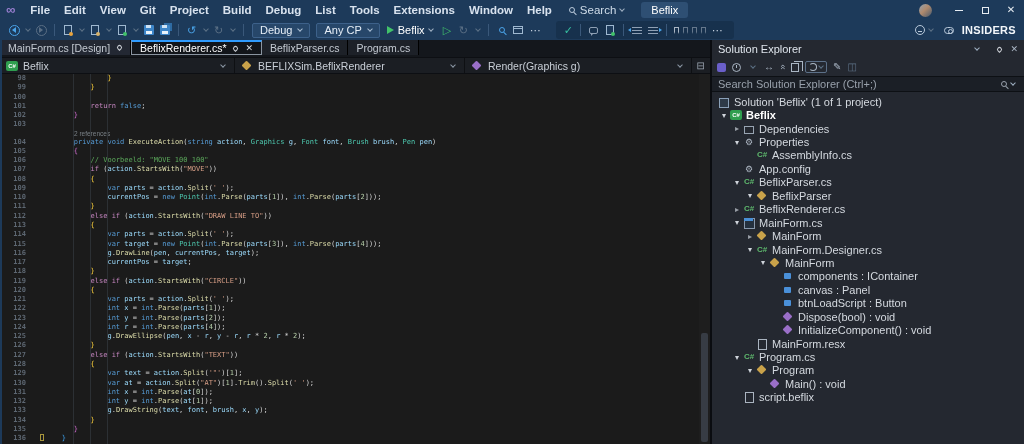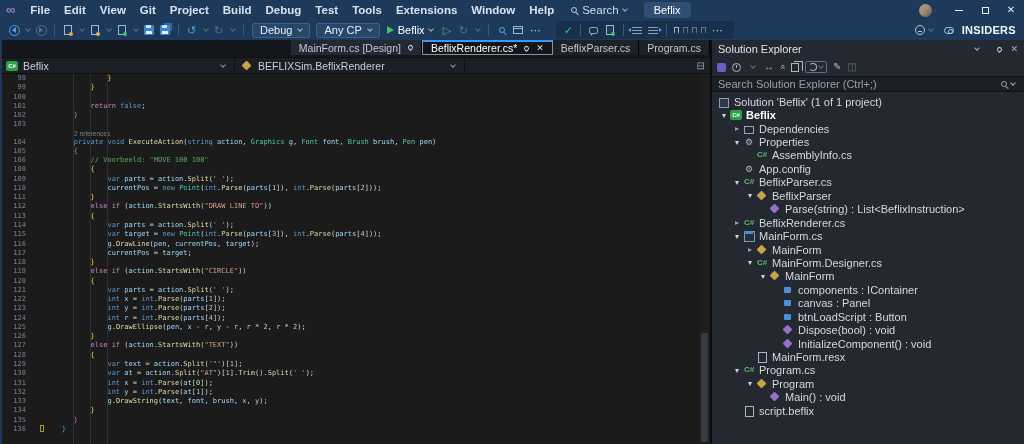--- a/index.html
+++ b/index.html
@@ -72,21 +72,21 @@
   .bm.b1{border-color:#aab6c4;border-bottom-color:transparent;}
   .tright{margin-left:auto;display:flex;align-items:center;padding-right:8px;}
   .fb-icon{width:10px;height:10px;border:1px solid #b9c9da;border-radius:50%;position:relative;display:inline-block;}
   .fb-icon::after{content:'';position:absolute;left:2px;right:2px;bottom:2px;height:1px;background:#b9c9da;}
   .ls-icon{width:10px;height:7px;border:1px solid #b9c9da;border-radius:4px;position:relative;display:inline-block;margin:0 8px;}
   .ls-icon::after{content:'';position:absolute;left:3px;top:1px;width:3px;height:3px;border:1px solid #b9c9da;border-radius:50%;}
   .insiders{color:#f2f6fa;font-size:11px;font-weight:bold;letter-spacing:0.3px;}
 
   
   .editor-col{position:absolute;left:0;top:40px;width:710px;height:404px;background:#1b1b1b;}
-  .tabs-row{position:absolute;left:0;top:0;width:710px;height:17px;background:#14171c;display:flex;align-items:flex-end;flex-direction:column;}
+  .tabs-row{position:absolute;left:0;top:0;width:710px;height:17px;background:#14171c;display:flex;align-items:flex-start;flex-direction:column;}
   .tab{display:flex;align-items:center;padding:0 8px;font-size:10.5px;color:#c3c9d1;background:#1d2128;border-right:1px solid #000;}
   .tab:first-child{background:#232833;}
   .tab.active{background:#12151a;color:#fff;border:1px solid #8a94a0;border-top:2px solid #2f9bfe;}
   .tab-label{white-space:nowrap;}
   .pin-icon{width:5px;height:5px;border:1px solid #c8ccd2;border-radius:50% 50% 50% 0;transform:rotate(-45deg);display:inline-block;margin-left:7px;}
   .close-x{margin-left:7px;font-size:9px;color:#d8dde3;}
   .tabs-right{margin-left:auto;display:flex;align-items:center;color:#9aa4b0;}
   .tabs-right .glyph{font-size:10px;}
   .gear{font-size:10px;color:#9aa4b0;padding:0 6px 0 2px;}
 
@@ -161,21 +161,21 @@
   <div class="titlebar">
     <span class="vs-logo">∞</span>
     <div class="menubar" id="menus">
         <span class="menu-item">File</span>
         <span class="menu-item">Edit</span>
         <span class="menu-item">View</span>
         <span class="menu-item">Git</span>
         <span class="menu-item">Project</span>
         <span class="menu-item">Build</span>
         <span class="menu-item">Debug</span>
-        <span class="menu-item">Test</span>
+        <span class="menu-item">List</span>
         <span class="menu-item">Tools</span>
         <span class="menu-item">Extensions</span>
         <span class="menu-item">Window</span>
         <span class="menu-item">Help</span>
       </div>
     <div class="search-btn">
       <span class="mag"></span>
       <span>Search</span>
       <span class="chev"></span>
     </div>
@@ -315,20 +315,25 @@
       <div class="bc-sec bc1">
         <span class="ti ti-proj">C#</span>
         <span class="bc-label">Beflix</span>
         <span class="chev"></span>
       </div>
       <div class="bc-sec bc2">
         <span class="ti ti-cls"></span>
         <span class="bc-label">BEFLIXSim.BeflixRenderer</span>
         <span class="chev"></span>
       </div>
+      <div class="bc-sec bc3">
+        <span class="ti ti-met"></span>
+        <span class="bc-label">Render(Graphics g)</span>
+        <span class="chev"></span>
+      </div>
       <span class="split-btn">⊟</span>
     </div>
 
     <div class="code-area">
       <div class="guide" style="left:73px;"></div>
       <div class="guide" style="left:90px;"></div>
       <div class="guide" style="left:107px;"></div>
       <div id="code">
           <div class="code-line"><span class="gutter">98</span><span class="ct"><span class="tk-pun">                </span><span class="tk-gold">}</span></span></div>
           <div class="code-line"><span class="gutter">99</span><span class="ct"><span class="tk-pun">            </span><span class="tk-gold">}</span></span></div>
@@ -336,20 +341,21 @@
           <div class="code-line"><span class="gutter">101</span><span class="ct"><span class="tk-pun">            </span><span class="tk-ctrl">return</span><span class="tk-pun"> </span><span class="tk-kw">false</span><span class="tk-pun">;</span></span></div>
           <div class="code-line"><span class="gutter">102</span><span class="ct"><span class="tk-pun">        </span><span class="tk-pink">}</span></span></div>
           <div class="code-line"><span class="gutter">103</span><span class="ct"></span></div>
           <div class="lens-row">
             <span class="gutter"></span>
             <span class="lens-text" style="padding-left: 34px;">2 references</span>
           </div>
           <div class="code-line"><span class="gutter">104</span><span class="ct"><span class="tk-pun">        </span><span class="tk-kw">private</span><span class="tk-pun"> </span><span class="tk-kw">void</span><span class="tk-pun"> </span><span class="tk-met">ExecuteAction</span><span class="tk-pun">(</span><span class="tk-kw">string</span><span class="tk-pun"> </span><span class="tk-var">action</span><span class="tk-pun">, </span><span class="tk-typ">Graphics</span><span class="tk-pun"> </span><span class="tk-var">g</span><span class="tk-pun">, </span><span class="tk-typ">Font</span><span class="tk-pun"> </span><span class="tk-var">font</span><span class="tk-pun">, </span><span class="tk-typ">Brush</span><span class="tk-pun"> </span><span class="tk-var">brush</span><span class="tk-pun">, </span><span class="tk-typ">Pen</span><span class="tk-pun"> </span><span class="tk-var">pen</span><span class="tk-pun">)</span></span></div>
           <div class="code-line"><span class="gutter">105</span><span class="ct"><span class="tk-pun">        </span><span class="tk-pink">{</span></span></div>
           <div class="code-line"><span class="gutter">106</span><span class="ct"><span class="tk-pun">            </span><span class="tk-com">// Voorbeeld: "MOVE 100 100"</span></span></div>
+          <div class="code-line"><span class="gutter">107</span><span class="ct"><span class="tk-pun">            </span><span class="tk-ctrl">if</span><span class="tk-pun"> (</span><span class="tk-var">action</span><span class="tk-pun">.</span><span class="tk-met">StartsWith</span><span class="tk-pun">(</span><span class="tk-str">"MOVE"</span><span class="tk-pun">))</span></span></div>
           <div class="code-line"><span class="gutter">108</span><span class="ct"><span class="tk-pun">            </span><span class="tk-gold">{</span></span></div>
           <div class="code-line"><span class="gutter">109</span><span class="ct"><span class="tk-pun">                </span><span class="tk-kw">var</span><span class="tk-pun"> </span><span class="tk-var">parts</span><span class="tk-pun"> = </span><span class="tk-var">action</span><span class="tk-pun">.</span><span class="tk-met">Split</span><span class="tk-pun">(</span><span class="tk-str">' '</span><span class="tk-pun">);</span></span></div>
           <div class="code-line"><span class="gutter">110</span><span class="ct"><span class="tk-pun">                </span><span class="tk-var">currentPos</span><span class="tk-pun"> = </span><span class="tk-kw">new</span><span class="tk-pun"> </span><span class="tk-typ">Point</span><span class="tk-pun">(</span><span class="tk-kw">int</span><span class="tk-pun">.</span><span class="tk-met">Parse</span><span class="tk-pun">(</span><span class="tk-var">parts</span><span class="tk-pun">[</span><span class="tk-num">1</span><span class="tk-pun">]), </span><span class="tk-kw">int</span><span class="tk-pun">.</span><span class="tk-met">Parse</span><span class="tk-pun">(</span><span class="tk-var">parts</span><span class="tk-pun">[</span><span class="tk-num">2</span><span class="tk-pun">]));</span></span></div>
           <div class="code-line"><span class="gutter">111</span><span class="ct"><span class="tk-pun">            </span><span class="tk-gold">}</span></span></div>
           <div class="code-line"><span class="gutter">112</span><span class="ct"><span class="tk-pun">            </span><span class="tk-ctrl">else</span><span class="tk-pun"> </span><span class="tk-ctrl">if</span><span class="tk-pun"> (</span><span class="tk-var">action</span><span class="tk-pun">.</span><span class="tk-met">StartsWith</span><span class="tk-pun">(</span><span class="tk-str">"DRAW LINE TO"</span><span class="tk-pun">))</span></span></div>
           <div class="code-line"><span class="gutter">113</span><span class="ct"><span class="tk-pun">            </span><span class="tk-gold">{</span></span></div>
           <div class="code-line"><span class="gutter">114</span><span class="ct"><span class="tk-pun">                </span><span class="tk-kw">var</span><span class="tk-pun"> </span><span class="tk-var">parts</span><span class="tk-pun"> = </span><span class="tk-var">action</span><span class="tk-pun">.</span><span class="tk-met">Split</span><span class="tk-pun">(</span><span class="tk-str">' '</span><span class="tk-pun">);</span></span></div>
           <div class="code-line"><span class="gutter">115</span><span class="ct"><span class="tk-pun">                </span><span class="tk-kw">var</span><span class="tk-pun"> </span><span class="tk-var">target</span><span class="tk-pun"> = </span><span class="tk-kw">new</span><span class="tk-pun"> </span><span class="tk-typ">Point</span><span class="tk-pun">(</span><span class="tk-kw">int</span><span class="tk-pun">.</span><span class="tk-met">Parse</span><span class="tk-pun">(</span><span class="tk-var">parts</span><span class="tk-pun">[</span><span class="tk-num">3</span><span class="tk-pun">]), </span><span class="tk-kw">int</span><span class="tk-pun">.</span><span class="tk-met">Parse</span><span class="tk-pun">(</span><span class="tk-var">parts</span><span class="tk-pun">[</span><span class="tk-num">4</span><span class="tk-pun">]));</span></span></div>
           <div class="code-line"><span class="gutter">116</span><span class="ct"><span class="tk-pun">                </span><span class="tk-var">g</span><span class="tk-pun">.</span><span class="tk-met">DrawLine</span><span class="tk-pun">(</span><span class="tk-var">pen</span><span class="tk-pun">, </span><span class="tk-var">currentPos</span><span class="tk-pun">, </span><span class="tk-var">target</span><span class="tk-pun">);</span></span></div>
           <div class="code-line"><span class="gutter">117</span><span class="ct"><span class="tk-pun">                </span><span class="tk-var">currentPos</span><span class="tk-pun"> = </span><span class="tk-var">target</span><span class="tk-pun">;</span></span></div>
@@ -443,25 +449,20 @@
         <div class="trow" style="padding-left: 19px;">
           <span class="arrow">▾</span>
           <span class="ti ti-cs">C#</span>
           <span class="tlabel">BeflixParser.cs</span>
         </div>
         <div class="trow" style="padding-left: 32px;">
           <span class="arrow">▾</span>
           <span class="ti ti-cls"></span>
           <span class="tlabel">BeflixParser</span>
         </div>
-        <div class="trow" style="padding-left: 45px;">
-          <span class="arrow"></span>
-          <span class="ti ti-met"></span>
-          <span class="tlabel">Parse(string) : List&lt;BeflixInstruction&gt;</span>
-        </div>
         <div class="trow" style="padding-left: 19px;">
           <span class="arrow closed">▸</span>
           <span class="ti ti-cs">C#</span>
           <span class="tlabel">BeflixRenderer.cs</span>
         </div>
         <div class="trow" style="padding-left: 19px;">
           <span class="arrow">▾</span>
           <span class="ti ti-form"></span>
           <span class="tlabel">MainForm.cs</span>
         </div>

